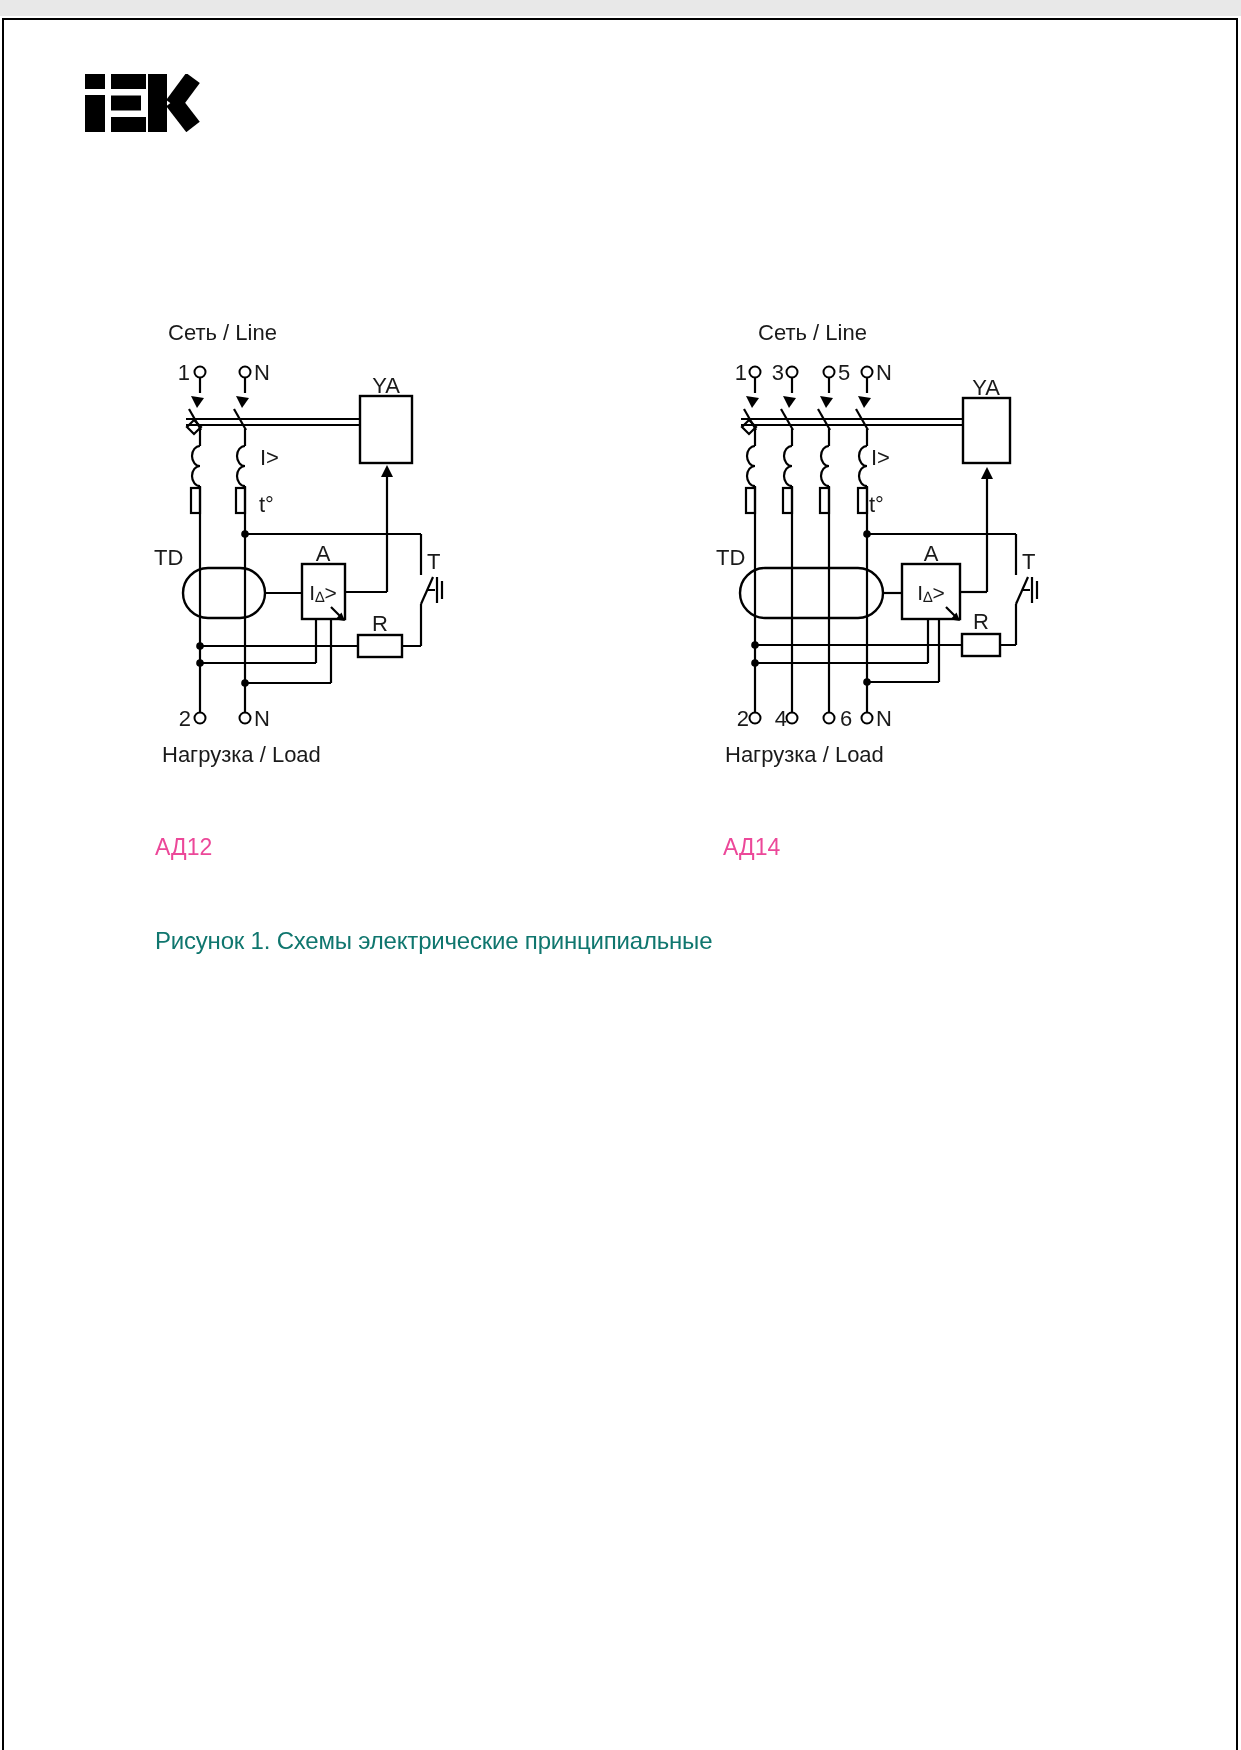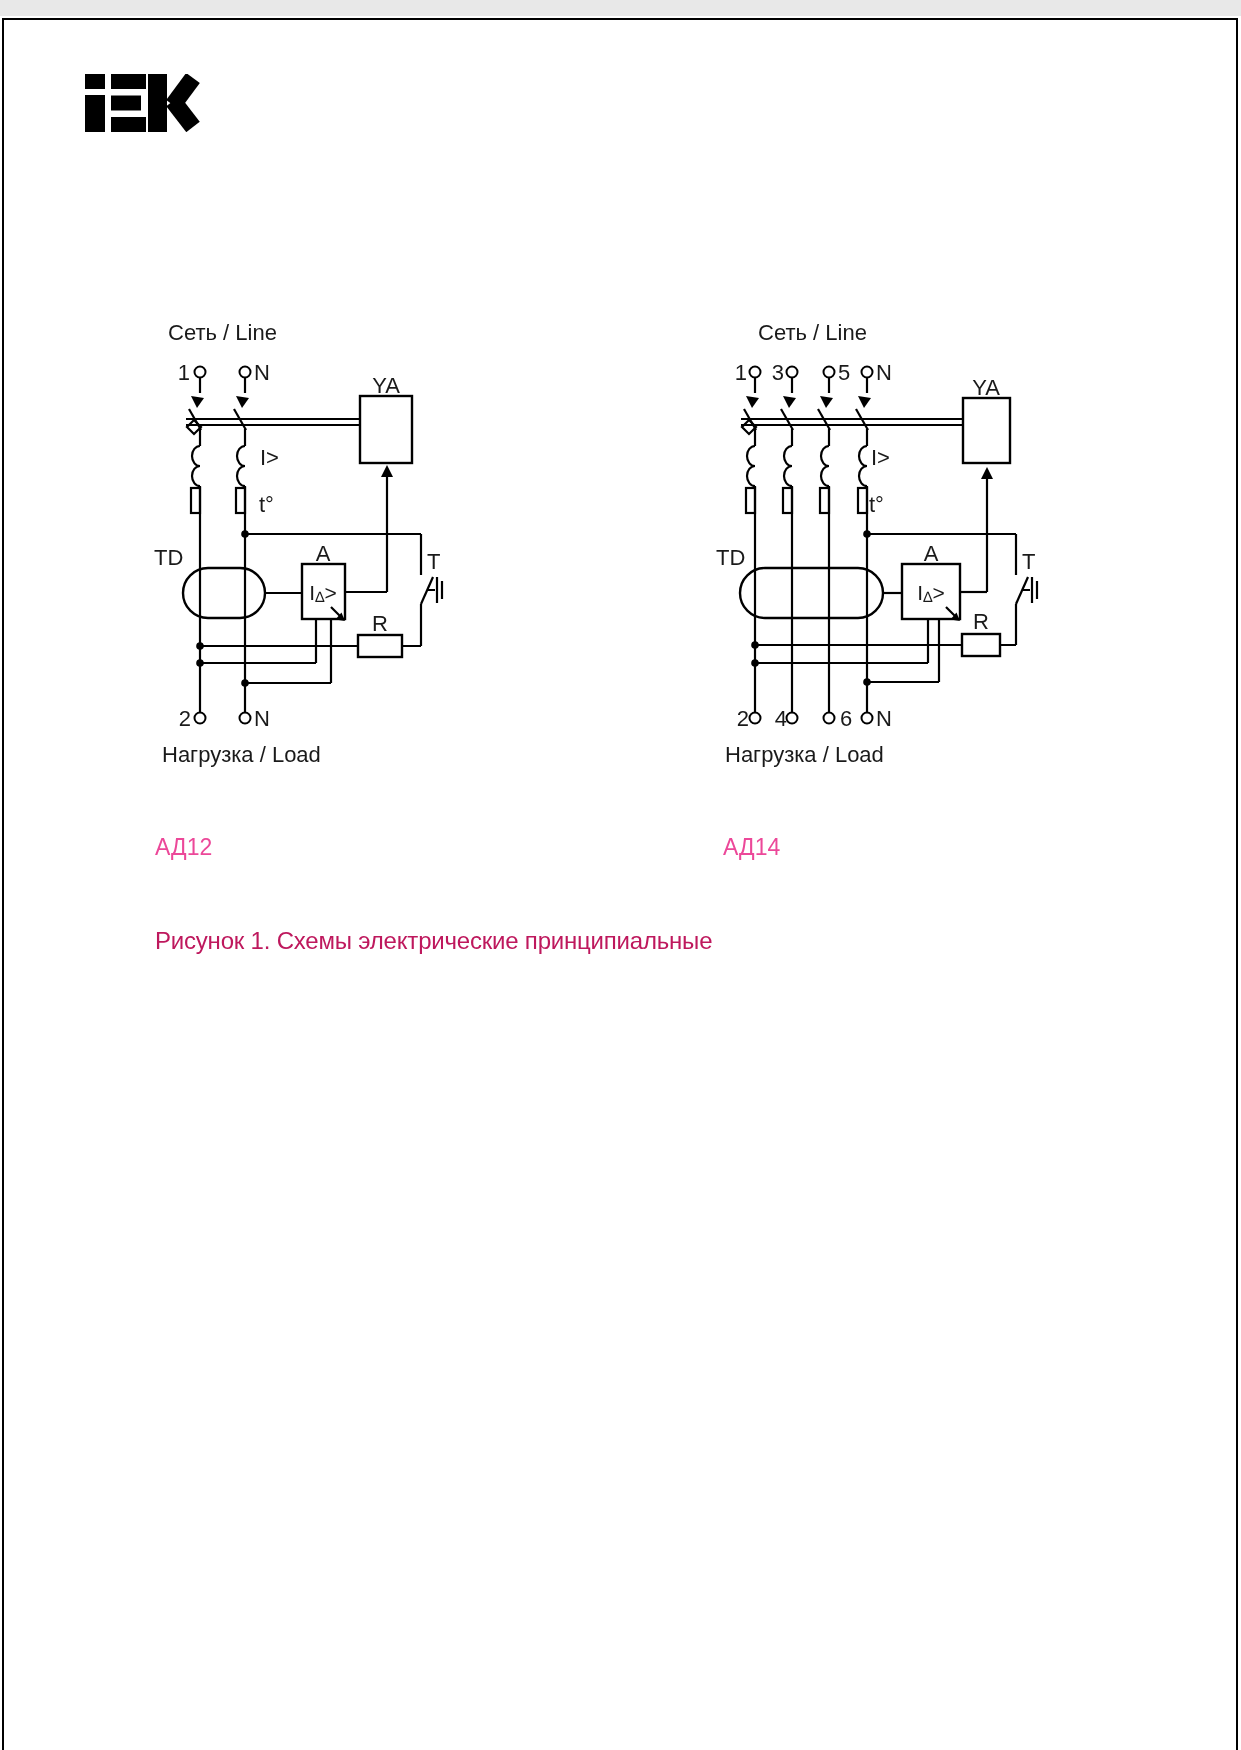--- a/index.html
+++ b/index.html
@@ -20,21 +20,21 @@
   }
   .logo{position:absolute;left:85px;top:58px;}
   .model-label{
     position:absolute;top:819px;
     font-size:23px;line-height:24px;color:#ec4899;
   }
   .model-label.left{left:155px;}
   .model-label.right{left:723px;}
   .caption{
     position:absolute;left:155px;top:911px;
-    font-size:24px;letter-spacing:-0.2px;color:#be185d;
+    font-size:24px;letter-spacing:-0.2px;color:#0f766e;
   }
   svg text{
     font-family:"Liberation Sans", sans-serif;
     fill:#1a1a1a;
   }
   .lbl{font-size:22px;}
   .lbl-box{font-size:21px;}
   .diagram{position:absolute;}
   .d1{left:140px;top:295px;}
   .d2{left:630px;top:295px;}

